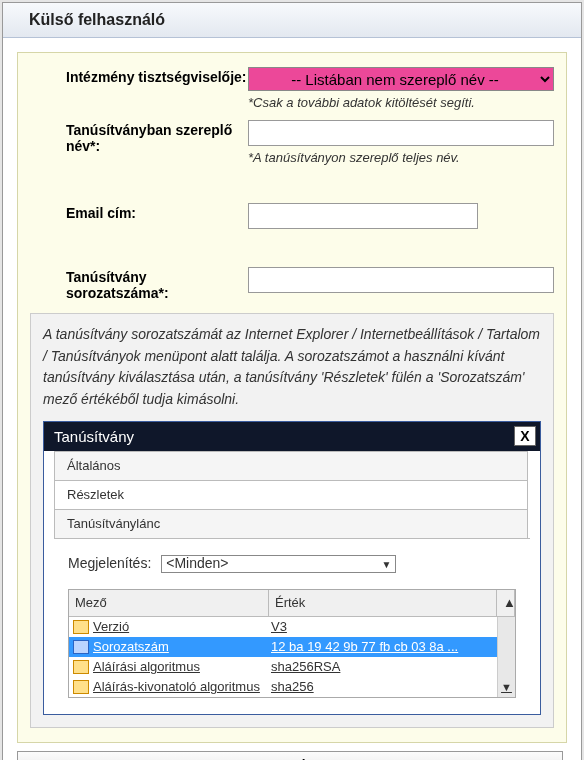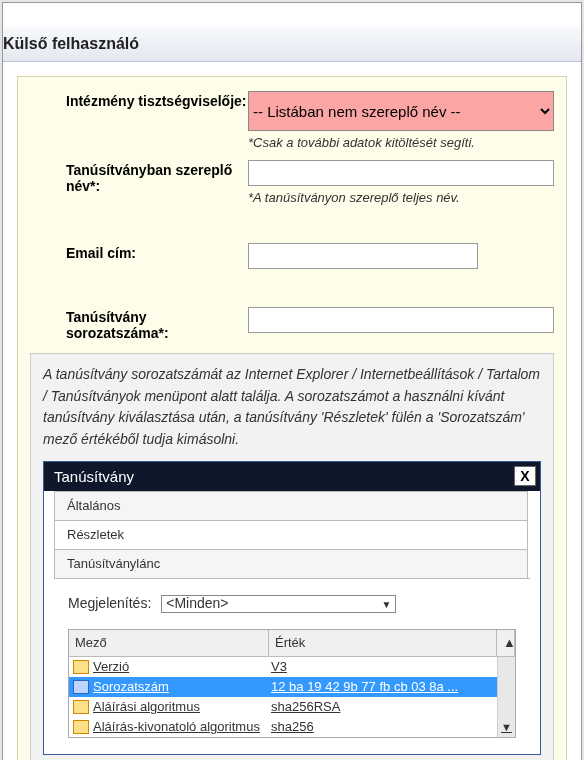--- a/index.html
+++ b/index.html
@@ -1,32 +1,31 @@
 <!DOCTYPE html>
 <html><head>
   <meta charset="utf-8">
   <style>
     * { box-sizing: border-box; margin: 0; padding: 0; }
     body { font-family: Arial, Helvetica, sans-serif; background: #e5e5e5; width: 584px; }
     .dialog { background: #fff; border: 1px solid #999; margin: 2px; width: 580px; }
     .title-bar {
       background: linear-gradient(#f7f9fc, #e3e8f0);
       border-bottom: 1px solid #b5c2d6;
-      padding: 8px 0;
-      margin-top: 24px;
+      padding: 8px 26px;
     }
     .title-bar h1 { font-size: 16px; font-weight: bold; color: #222; }
     .content { padding: 14px 14px 10px 14px; }
     .form-area { background: #fdfdea; border: 1px solid #d6d6a8; padding: 14px 12px 14px 12px; }
     .row { display: flex; margin-bottom: 10px; align-items: flex-start; }
     .row-label { width: 218px; font-weight: bold; font-size: 14px; padding-top: 2px; padding-left: 36px; }
     .row-field { flex: 1; }
     select.sel {
-      width: 100%; height: 40px; border: 1px solid #888;
-      font-size: 15px; background: #fca5a5;
+      width: 100%; height: 24px; border: 1px solid #888;
+      font-size: 15px; background: #ec4899; text-align: center;
     }
     .hint { font-style: italic; font-size: 13px; color: #333; margin-top: 4px; }
     input.txt { width: 100%; height: 26px; border: 1px solid #999; padding: 2px 4px; font-size: 14px; }
     .spacer-m { height: 28px; }
     .help-block { background: #f2f2f2; border: 1px solid #ccc; padding: 10px 12px 12px 12px; margin-top: 12px; font-size: 14px; font-style: italic; line-height: 1.55; color: #333; }
     .cert-window { border: 1px solid #3a5c9e; background: #fff; margin-top: 10px; font-style: normal; }
     .cert-title { background: #0f172a; color: #fff; display: flex; align-items: center; justify-content: space-between; padding: 3px 4px 3px 10px; }
     .cert-title span { font-size: 15px; }
     .cert-close { width: 22px; height: 20px; background: #fff; color: #000; border: 1px solid #666; display: flex; align-items: center; justify-content: center; font-size: 14px; font-weight: bold; cursor: pointer; }
     .tabs { display: flex; padding: 0 10px 0 10px; flex-direction: column; }

